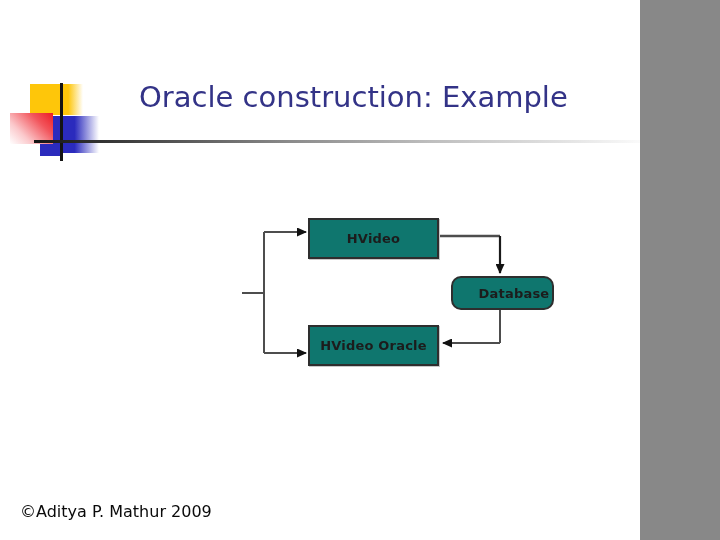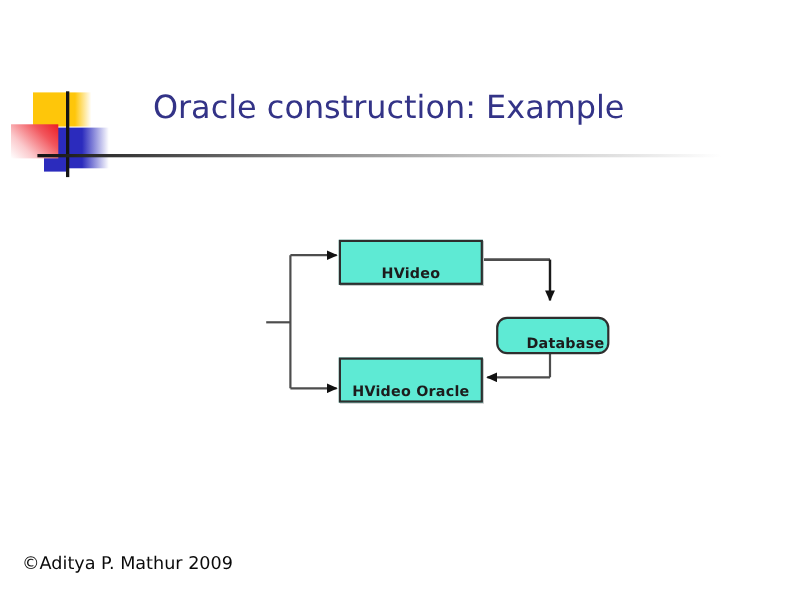--- a/index.html
+++ b/index.html
@@ -1,17 +1,17 @@
 <!DOCTYPE html>
 <html><head>
 <meta charset="utf-8">
 <style>
   html,body{margin:0;padding:0;background:#888;}
   .slide{
-    position:relative;width:720px;height:540px;background:#ffffff;
+    position:relative;width:640px;height:540px;background:#ffffff;
     overflow:hidden;font-family:"DejaVu Sans","Liberation Sans",sans-serif;
   }
   
   .deco{position:absolute;}
   .deco-yellow{left:30px;top:84px;width:53px;height:31px;z-index:1;
     background:linear-gradient(to right,#fec60a 0%,#fec60a 72%,rgba(254,198,10,0) 100%);}
   .deco-blue{left:52px;top:116px;width:47px;height:37px;z-index:2;
     background:linear-gradient(to right,#2b2bbd 0%,#2b2bbd 48%,rgba(43,43,189,0) 100%);}
   .deco-blue-small{left:40px;top:143px;width:22px;height:13px;z-index:2;background:#2b2bbd;}
   .deco-red{left:10px;top:113px;width:43px;height:31px;z-index:3;
@@ -19,28 +19,28 @@
   .deco-vline{left:60px;top:83px;width:3px;height:78px;z-index:4;background:#141414;}
   .deco-hline{left:34px;top:140px;width:634px;height:3px;z-index:4;
     background:linear-gradient(to right,#141414 0%,#3c3c3c 14%,#8a8a8a 40%,#bdbdbd 62%,#e3e3e3 84%,rgba(255,255,255,0) 98%);}
   
   .title{
     position:absolute;left:139px;top:80px;width:460px;z-index:5;
     font-size:29px;font-weight:400;color:#333387;letter-spacing:0px;white-space:nowrap;
   }
   
   .node{
-    position:absolute;box-sizing:border-box;background:#5eead4;z-index:6;
-    border:2px solid #2e2e2e;display:flex;align-items:flex-end;justify-content:center;
+    position:absolute;box-sizing:border-box;background:#0f766e;z-index:6;
+    border:2px solid #2e2e2e;display:flex;align-items:center;justify-content:center;
     font-size:13px;font-weight:700;color:#1c1c1c;
     font-family:"DejaVu Sans","Liberation Sans",sans-serif;letter-spacing:0.2px;
   }
   .node-input-generator{left:108px;top:276px;width:134px;height:35px;box-shadow:1px 1px 0 #c9c9c9;}
   .node-hvideo{left:308px;top:218px;width:131px;height:41px;box-shadow:1px 1px 0 #c9c9c9;}
-  .node-database{left:451px;top:288px;width:103px;height:34px;border-radius:10px;border-width:2px;padding-left:23px;}
+  .node-database{left:451px;top:276px;width:103px;height:34px;border-radius:10px;border-width:2px;padding-left:23px;}
   .node-hvideo-oracle{left:308px;top:325px;width:131px;height:41px;box-shadow:1px 1px 0 #c9c9c9;}
   .edges-svg{position:absolute;left:0;top:0;width:720px;height:540px;z-index:5;pointer-events:none;}
   
   .footer{
     position:absolute;left:20px;top:502px;z-index:5;
     font-size:16px;color:#0a0a0a;white-space:nowrap;
   }
 </style>
 </head>
 <body>

